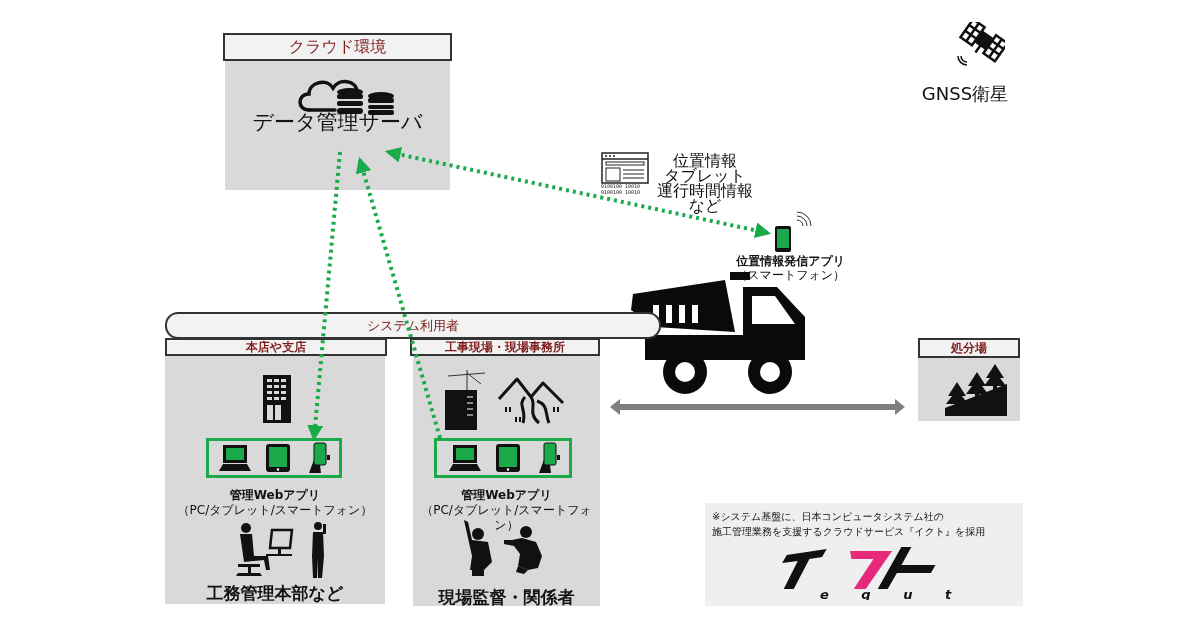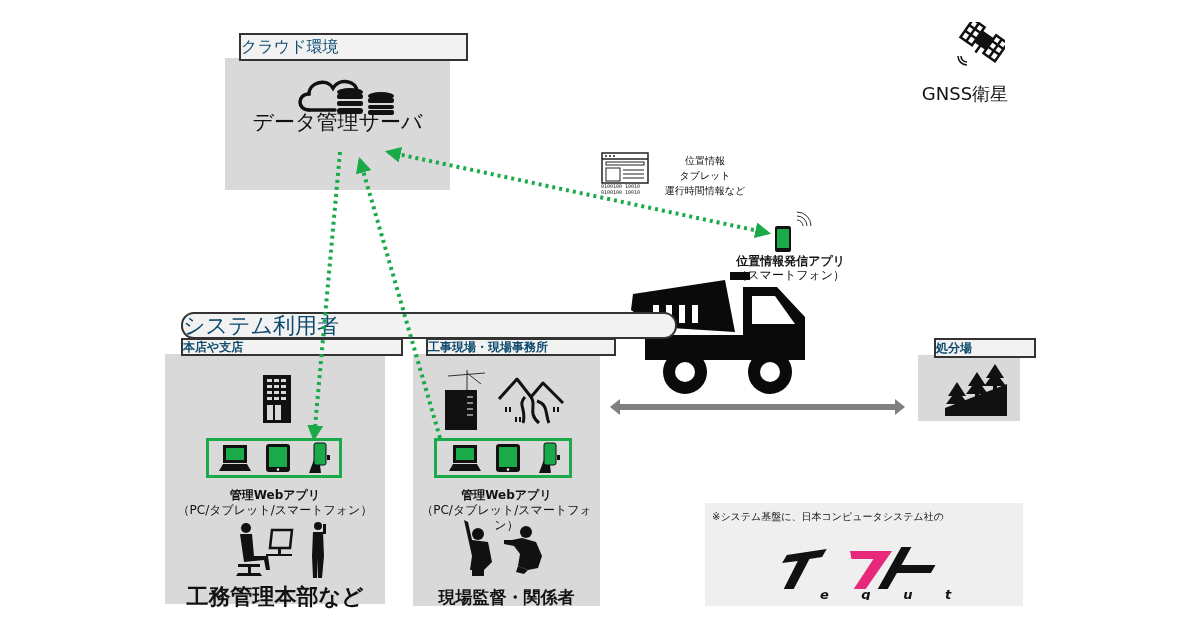--- a/index.html
+++ b/index.html
@@ -5,21 +5,21 @@
   html, body { margin: 0; padding: 0; }
   body {
     width: 1200px; height: 630px; position: relative; overflow: hidden;
     background: #ffffff;
     font-family: "DejaVu Sans", "Liberation Sans", sans-serif;
     color: #111;
   }
   .abs { position: absolute; }
   .box-head {
     position: absolute; background: #f2f2f2; border: 2px solid #333;
-    box-sizing: border-box; color: #0c4a6e; margin-left: 16px;
+    box-sizing: border-box; text-align: center; color: #7f1d1d;
   }
   .panel { position: absolute; background: #d9d9d9; }
   .center { text-align: center; }
   svg { display: block; }
   .device-frame {
     position: absolute; border: 3px solid #1aaa4a; box-sizing: border-box;
     background: #d9d9d9;
   }
   .note-box { position: absolute; background: #efefef; }
 </style>
@@ -76,21 +76,21 @@
       <circle cx="13" cy="4" r="1" fill="#222"></circle>
     <rect x="5" y="10" width="38" height="3" fill="none" stroke="#222" stroke-width="1"></rect>
     <rect x="5" y="16" width="14" height="13" fill="none" stroke="#222" stroke-width="1"></rect>
     <line x1="22" y1="18" x2="43" y2="18" stroke="#222"></line>
       <line x1="22" y1="22" x2="43" y2="22" stroke="#222"></line>
       <line x1="22" y1="26" x2="43" y2="26" stroke="#222"></line>
     <text x="0" y="36" font-size="5" fill="#222" font-family="DejaVu Sans Mono, monospace">0100100 10010</text>
     <text x="0" y="42" font-size="5" fill="#222" font-family="DejaVu Sans Mono, monospace">0100100 10010</text>
   </svg>
 </div>
-<div class="abs center" style="left:650px;top:153px;width:110px;font-size:10px;line-height:15px;">
+<div class="abs center" style="left:650px;top:153px;width:110px;font-size:16px;line-height:15px;">
   <div>位置情報</div>
   <div>タブレット</div>
   <div>運行時間情報など</div>
 </div>
 
 <div class="abs" style="left:774px;top:225px;">
   <svg width="20" height="28" viewBox="0 0 20 28">
     <rect x="1" y="1" width="16" height="26" rx="2" fill="#111"></rect>
     <rect x="3" y="4" width="12" height="19" fill="#1aaa4a"></rect>
   </svg>
@@ -143,21 +143,21 @@
       <polygon points="12,20 3,34 7,34 1,42 23,42 17,34 21,34"></polygon>
         <rect x="10" y="42" width="4" height="8"></rect>
       <polygon points="32,10 23,24 27,24 21,32 43,32 37,24 41,24"></polygon>
         <rect x="30" y="32" width="4" height="10"></rect>
       <polygon points="50,2 41,16 45,16 39,24 61,24 55,16 59,16"></polygon>
         <rect x="48" y="24" width="4" height="10"></rect>
     </g>
   </svg>
 </div>
 
-<div class="box-head" style="left:165px;top:312px;width:496px;height:27px;font-size:22px;line-height:23px;border-radius:13px;">
+<div class="box-head" style="left:165px;top:312px;width:496px;height:27px;font-size:13px;line-height:23px;border-radius:13px;">
   <span>システム利用者</span>
 </div>
 
 <div class="panel" style="left:165px;top:354px;width:220px;height:250px;"></div>
 <div class="box-head" style="left:165px;top:338px;width:222px;height:18px;font-size:12px;line-height:14px;font-weight:bold;">
   <span>本店や支店</span>
 </div>
 <div class="abs" style="left:262px;top:375px;">
   <svg width="30" height="48" viewBox="0 0 30 48">
     <rect x="1" y="0" width="28" height="48" fill="#111"></rect>
@@ -212,21 +212,21 @@
         <path d="M6 54 L32 54 L30 51 L8 51 Z"></path>
       <polygon points="42,8 62,8 60,26 40,26" fill="none" stroke="#111" stroke-width="2.5"></polygon>
       <rect x="48" y="26" width="3" height="6"></rect>
         <rect x="36" y="32" width="26" height="2"></rect>
       <circle cx="88" cy="4" r="4"></circle>
       <path d="M83 10 L93 10 L94 34 L92 56 L88 56 L88 36 L87 56 L83 56 L82 34 Z"></path>
       <rect x="93" y="2" width="3" height="10"></rect>
     </g>
   </svg>
 </div>
-<div class="abs center" style="left:165px;top:582px;width:220px;font-size:22px;font-weight:bold;">工務管理本部など</div>
+<div class="abs center" style="left:165px;top:582px;width:220px;font-size:17px;font-weight:bold;">工務管理本部など</div>
 
 <div class="panel" style="left:413px;top:354px;width:187px;height:252px;"></div>
 <div class="box-head" style="left:410px;top:338px;width:190px;height:18px;font-size:12px;line-height:14px;font-weight:bold;">
   <span>工事現場・現場事務所</span>
 </div>
 <div class="abs" style="left:445px;top:370px;">
   <svg width="45" height="60" viewBox="0 0 45 60">
     <g stroke="#333" stroke-width="1" fill="none">
       <line x1="3" y1="6" x2="40" y2="3"></line>
         <line x1="22" y1="0" x2="22" y2="20"></line>
@@ -292,20 +292,21 @@
       <path d="M50 20 L60 18 L74 22 L80 36 L76 48 L66 50 L56 46 L58 34 L52 26 L42 24 L42 20 Z"></path>
       <path d="M56 46 L54 52 L62 54 L66 50 Z"></path>
     </g>
   </svg>
 </div>
 <div class="abs center" style="left:413px;top:586px;width:187px;font-size:17px;font-weight:bold;">現場監督・関係者</div>
 
 <div class="note-box" style="left:705px;top:503px;width:318px;height:103px;"></div>
 <div class="abs" style="left:712px;top:509px;width:310px;font-size:10px;line-height:15px;">
   <div>※システム基盤に、日本コンピュータシステム社の</div>
+  <div>施工管理業務を支援するクラウドサービス『イクト』を採用</div>
 </div>
 <div class="abs" style="left:770px;top:545px;">
   <svg width="200" height="55" viewBox="0 0 200 55">
     <g transform="skewX(-18)">
       <path d="M20 10 L58 4 L56 12 L44 14 L38 44 L28 44 L33 16 L18 18 Z" fill="#111"></path>
       <path d="M82 6 L124 6 L110 44 L98 44 L108 14 L86 14 Z" fill="#e6297b"></path>
       <path d="M132 2 L142 2 L138 20 L172 20 L170 28 L136 28 L132 44 L122 44 Z" fill="#111"></path>
     </g>
     <text x="50" y="54" font-size="13" font-weight="bold" font-style="italic" fill="#111" letter-spacing="14" font-family="DejaVu Sans, sans-serif">e q u t</text>
   </svg>

